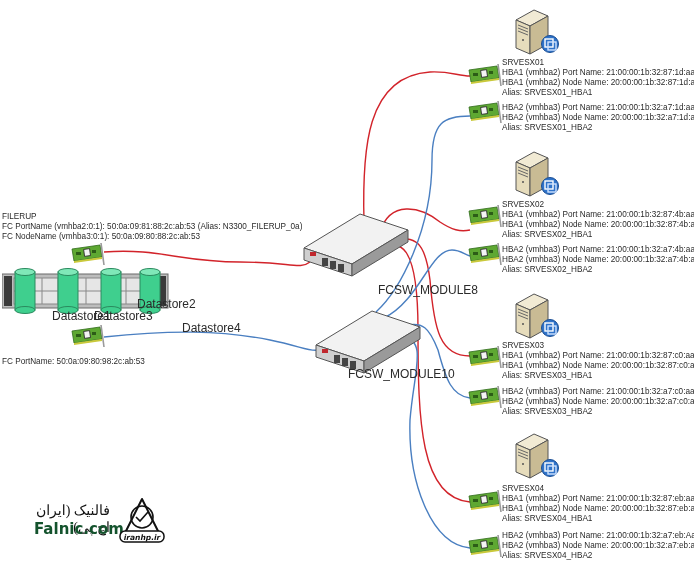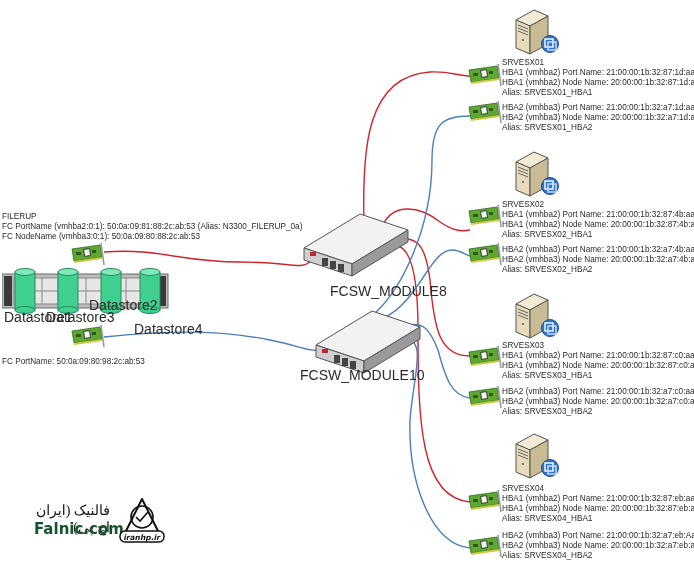--- a/index.html
+++ b/index.html
@@ -1,19 +1,19 @@
 <!DOCTYPE html>
 <html><head>
 <meta charset="utf-8">
 <style>
   html, body { margin:0; padding:0; background:#ffffff; }
   body { width:694px; height:567px; position:relative; overflow:hidden;
          font-family:"Liberation Sans", sans-serif; color:#222; }
   .txt { position:absolute; font-size:8.2px; line-height:10px; white-space:nowrap; color:#2a2a2a; }
-  .lbl { position:absolute; font-size:14px; white-space:nowrap; color:#2a2a2a; }
+  .lbl { position:absolute; font-size:12px; white-space:nowrap; color:#2a2a2a;margin-left:48px; }
   svg.layer { position:absolute; left:0; top:0; }
   .abs { position:absolute; }
   .logo-text { position:absolute; font-family:"DejaVu Sans", sans-serif; font-weight:bold; font-size:15px; color:#14532d; }
   .logo-fa { position:absolute; font-family:Liberation Serif, serif; font-size:14px; color:#111; direction:rtl; }
 </style>
 </head>
 <body>
 
 <svg class="layer" width="694" height="567">
   <g fill="none" stroke-width="1.4">

